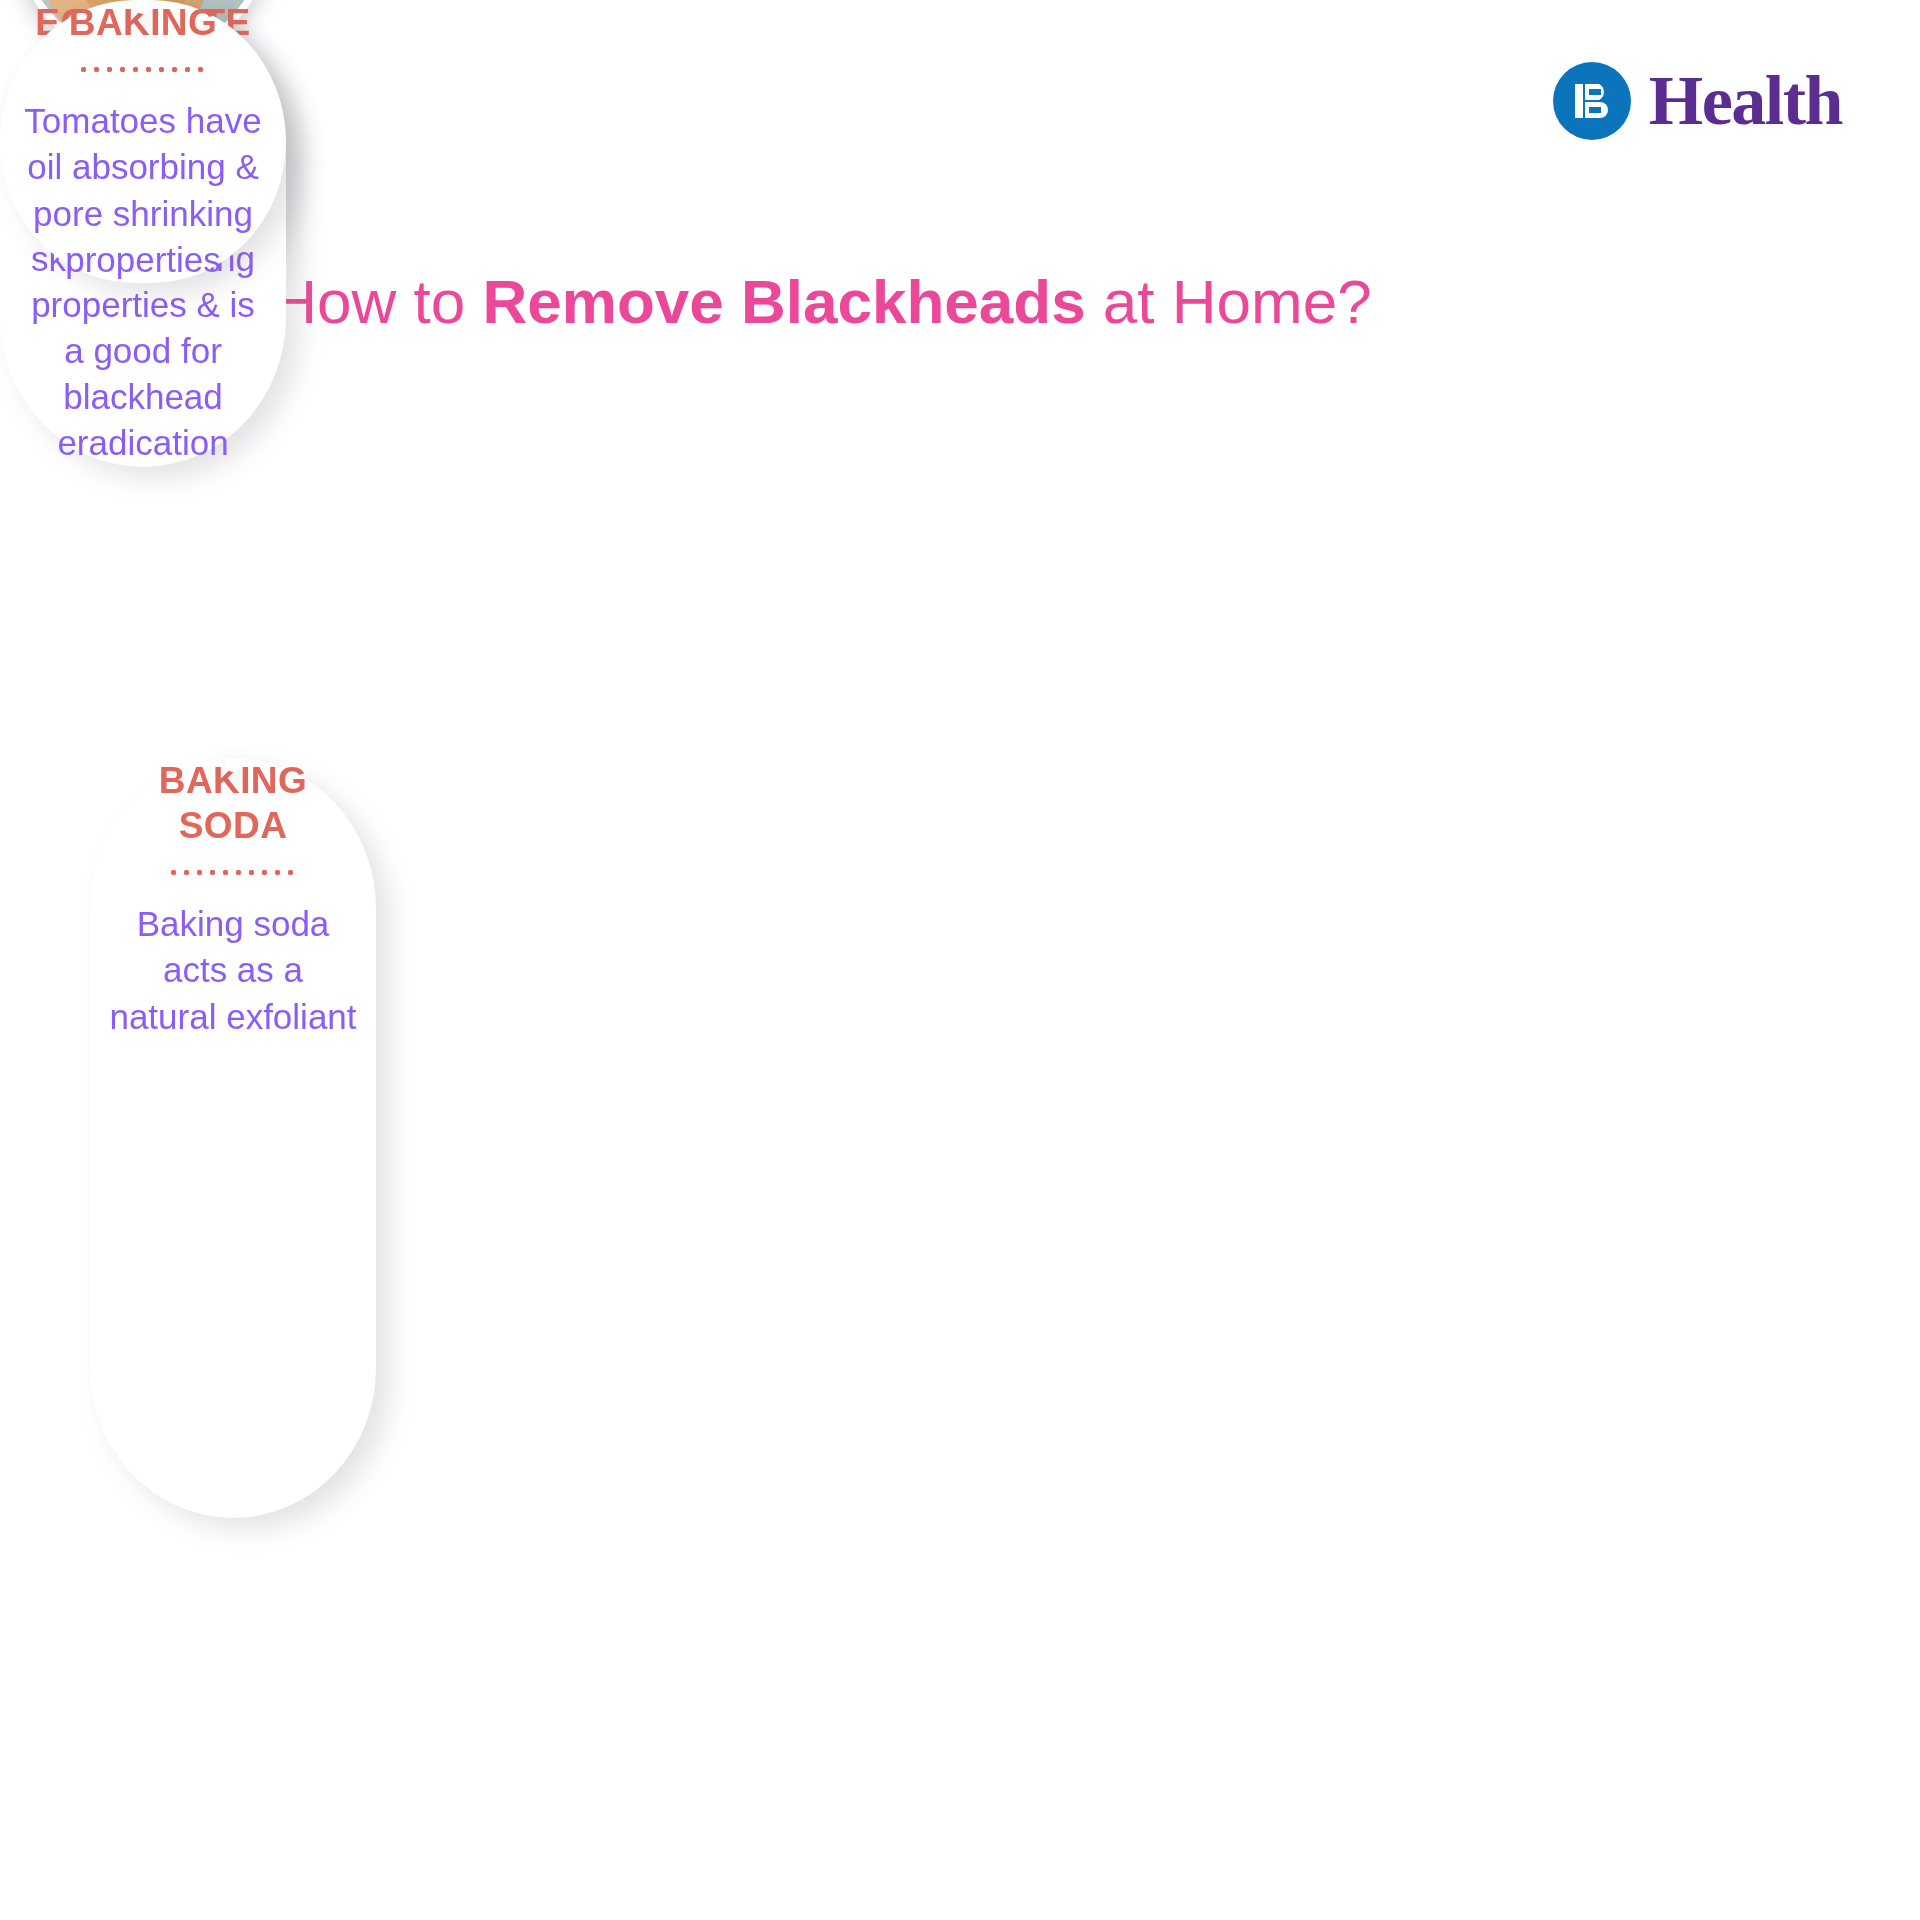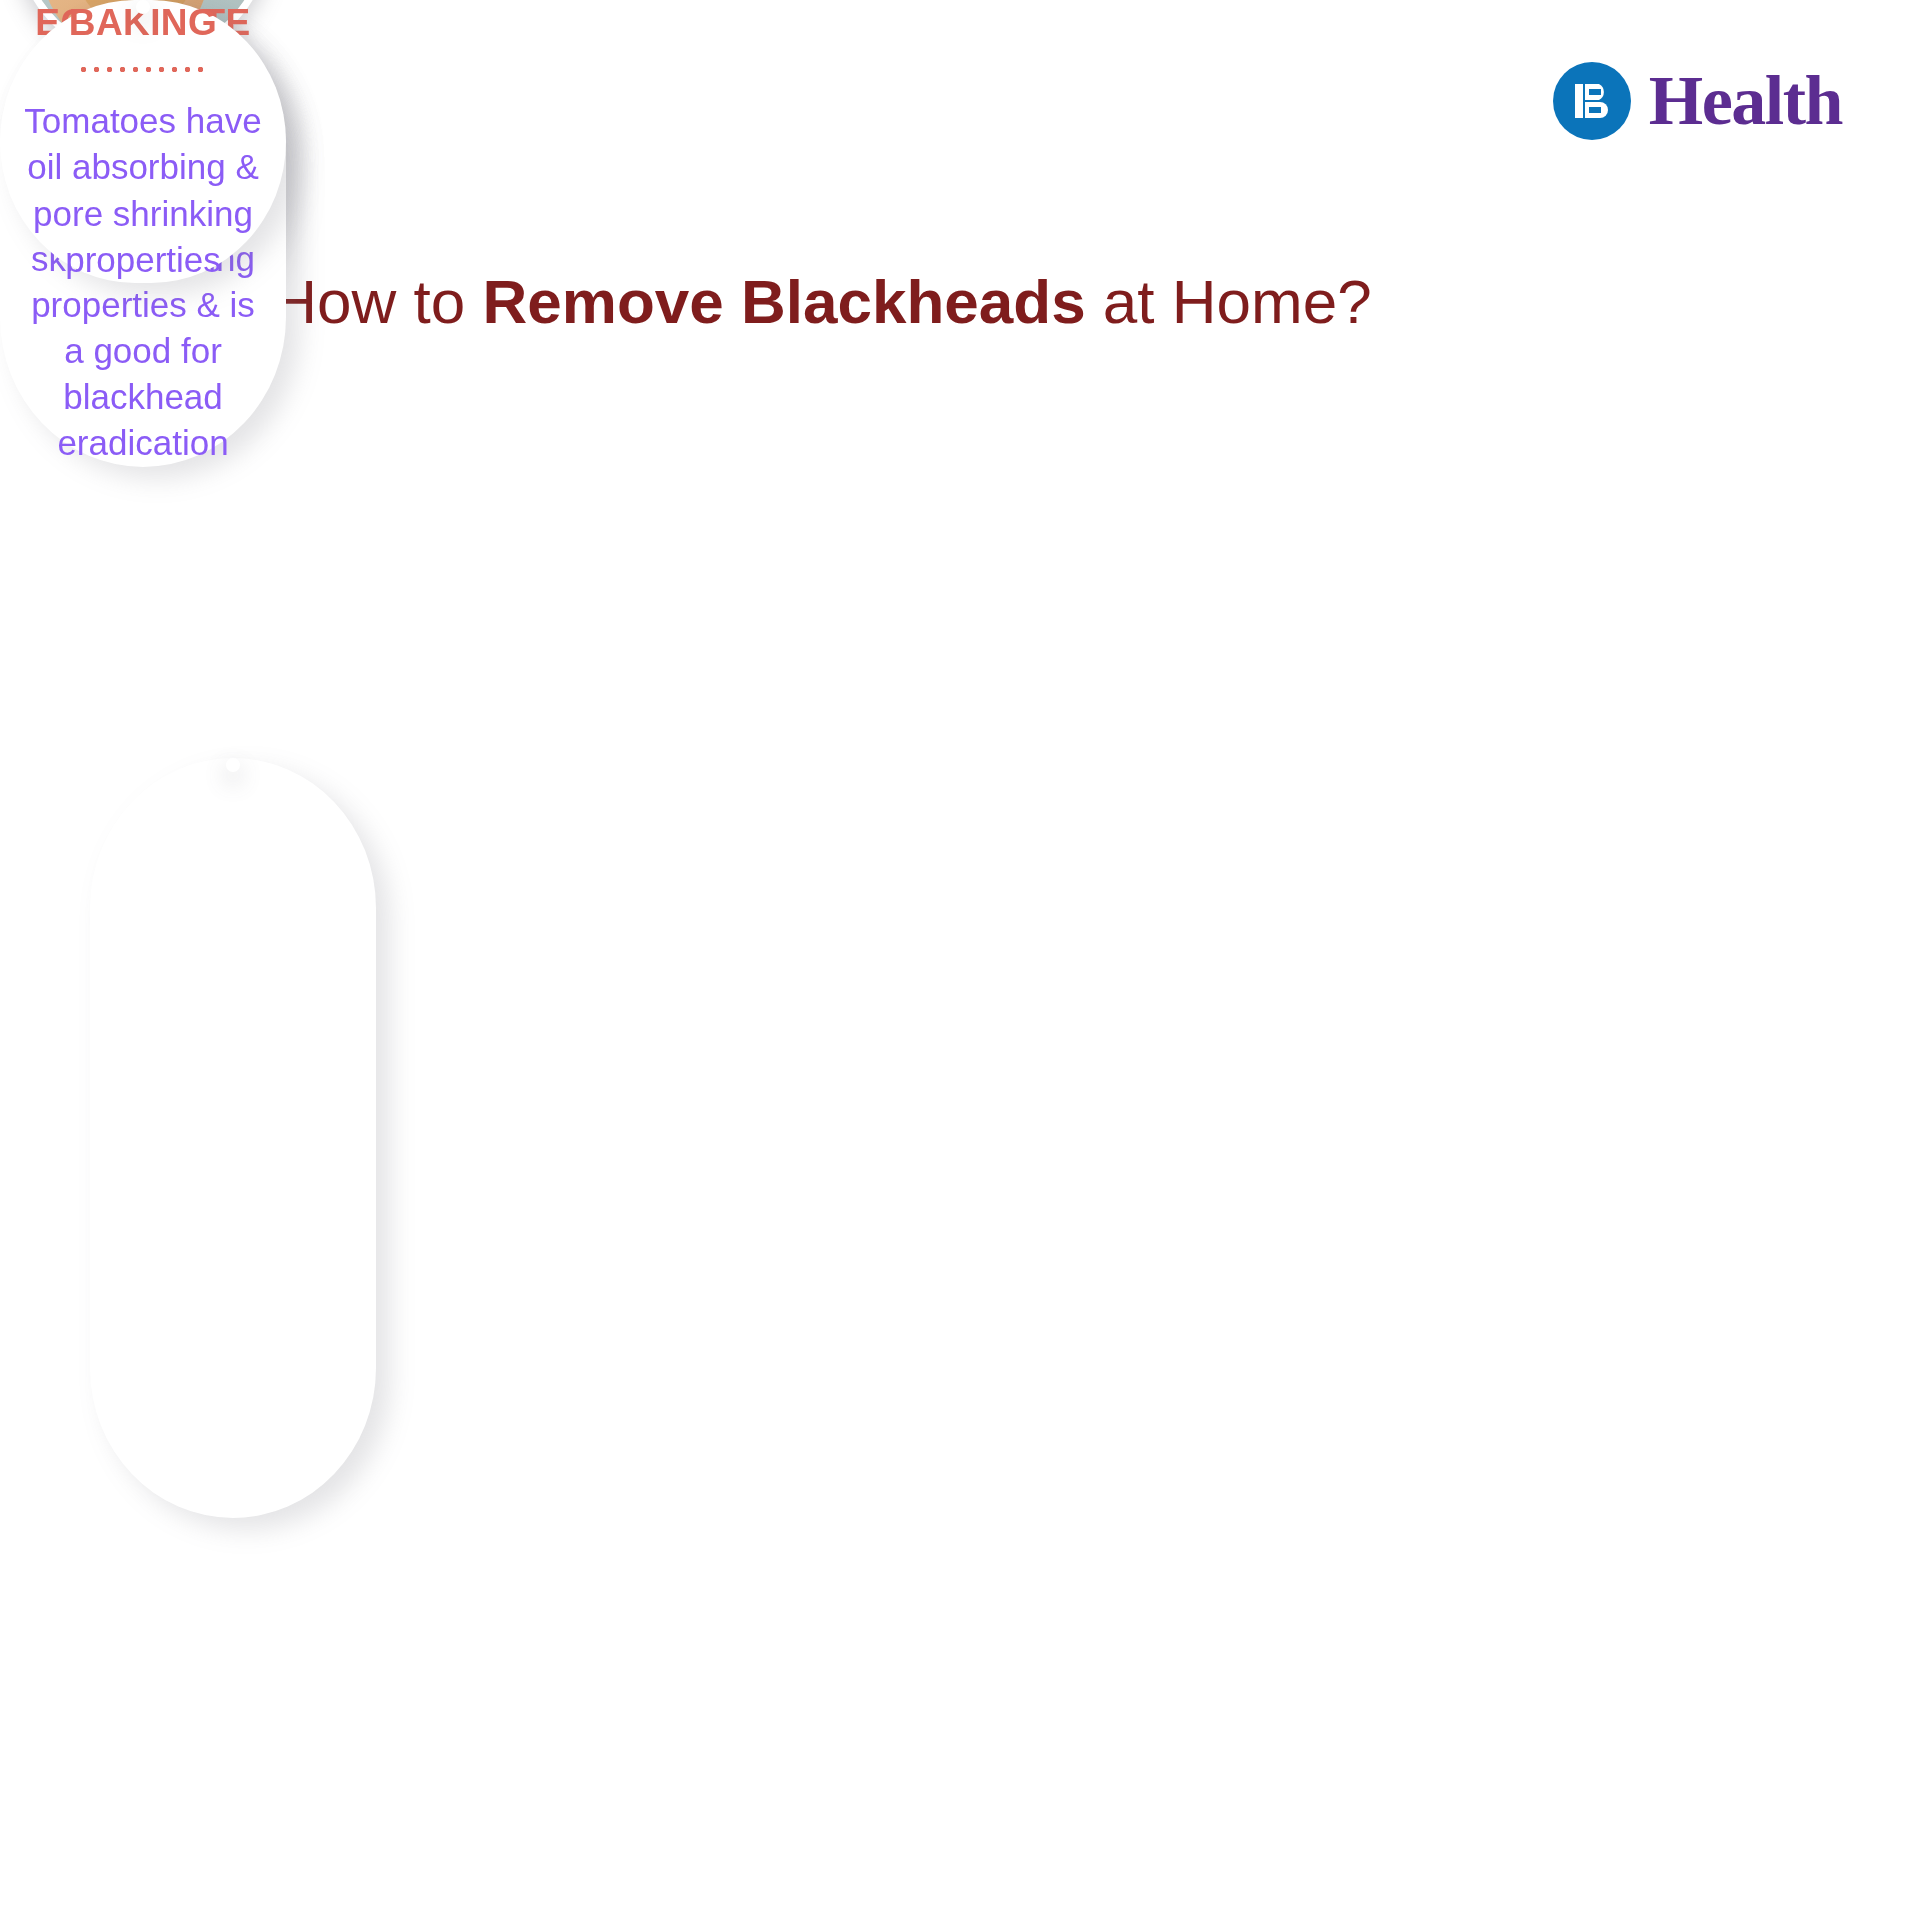--- a/index.html
+++ b/index.html
@@ -51,21 +51,21 @@
   }
 
   
   .page-title {
     position: absolute;
     top: 268px;
     left: 0;
     width: 1644px;
     text-align: center;
     font-size: 62px;
-    color: #7f1d1d;
+    color: #ec4899;
     line-height: 1.1;
     white-space: nowrap;
   }
   .page-title .t-light { font-weight: normal; }
   .page-title .t-bold  { font-weight: bold; }
 
   
   .deck {
     position: absolute;
     top: 0;
@@ -268,20 +268,25 @@
             <div class="butter"></div>
             <div class="board-grain"></div>
             <div class="bowl-rim"></div>
             <div class="bowl"></div>
             <div class="spoon"></div>
             <div class="powder"></div>
             <div class="powder2"></div>
           </div>
         </div>
       </div>
+      <div class="card-body">
+        <div class="card-heading">BAKING SODA</div>
+        <div class="dot-divider"></div>
+        <div class="card-text">Baking soda acts as a natural exfoliant</div>
+      </div>
     </div>
 
 
     <div class="card" id="card-honey">
       <div class="card-photo" id="photo-honey">
         <div class="photo-inner">
           <div class="ph ph-honey">
             <div class="face"></div>
 
             <div class="drip"></div>

